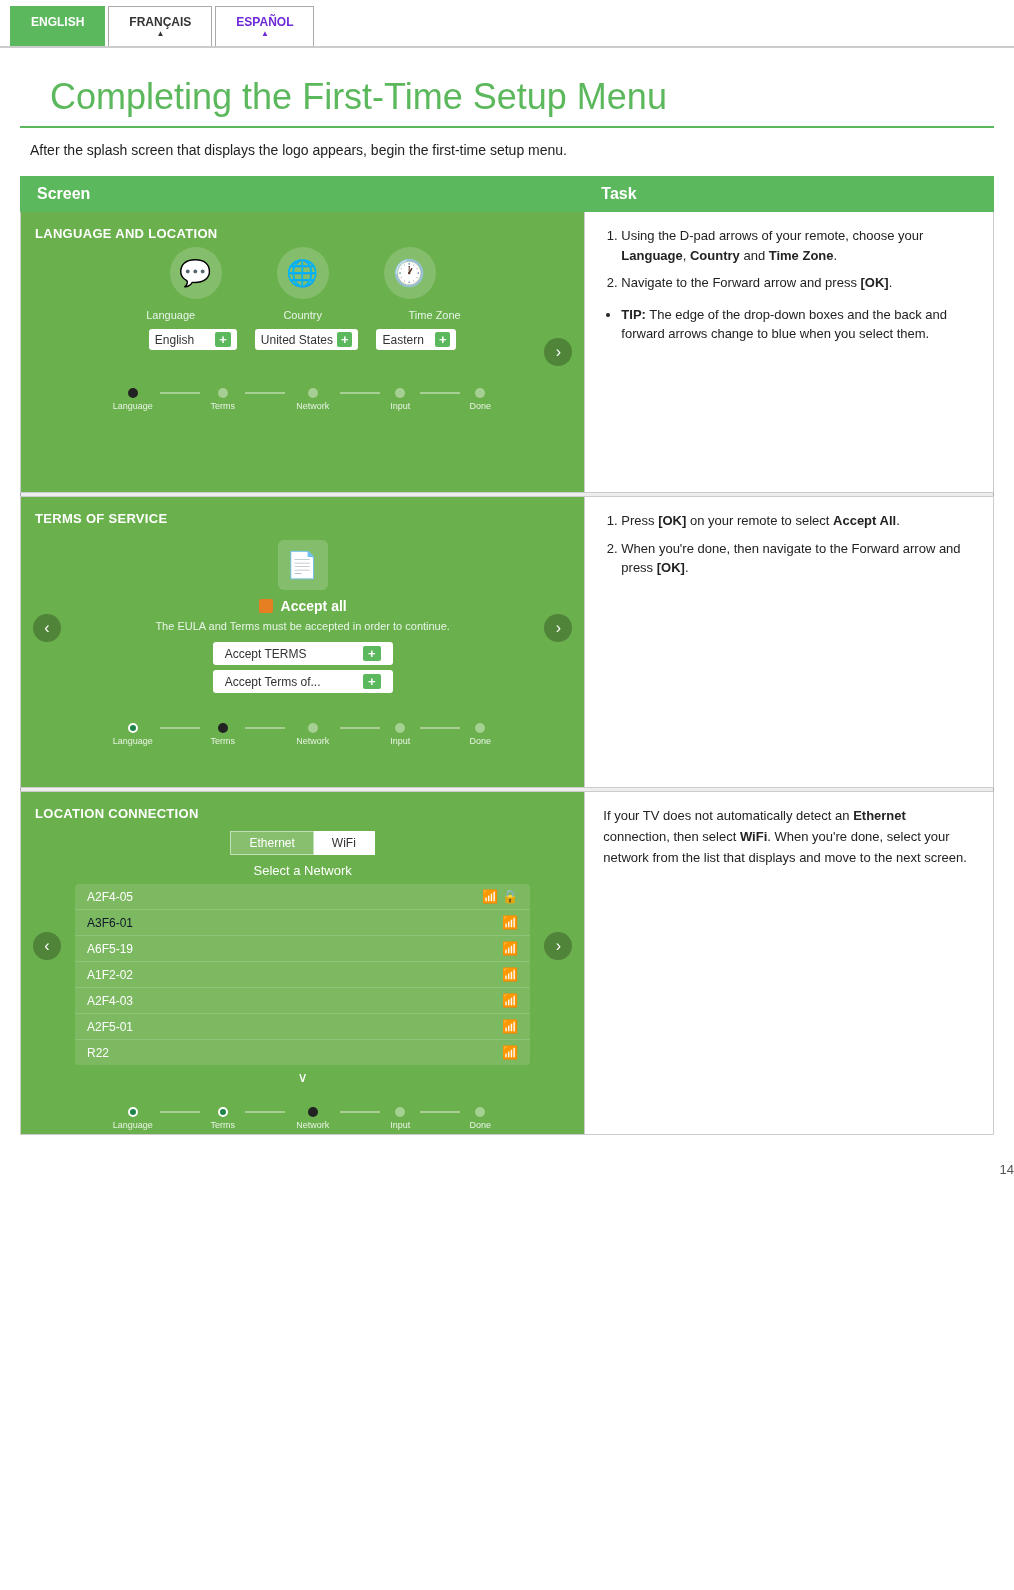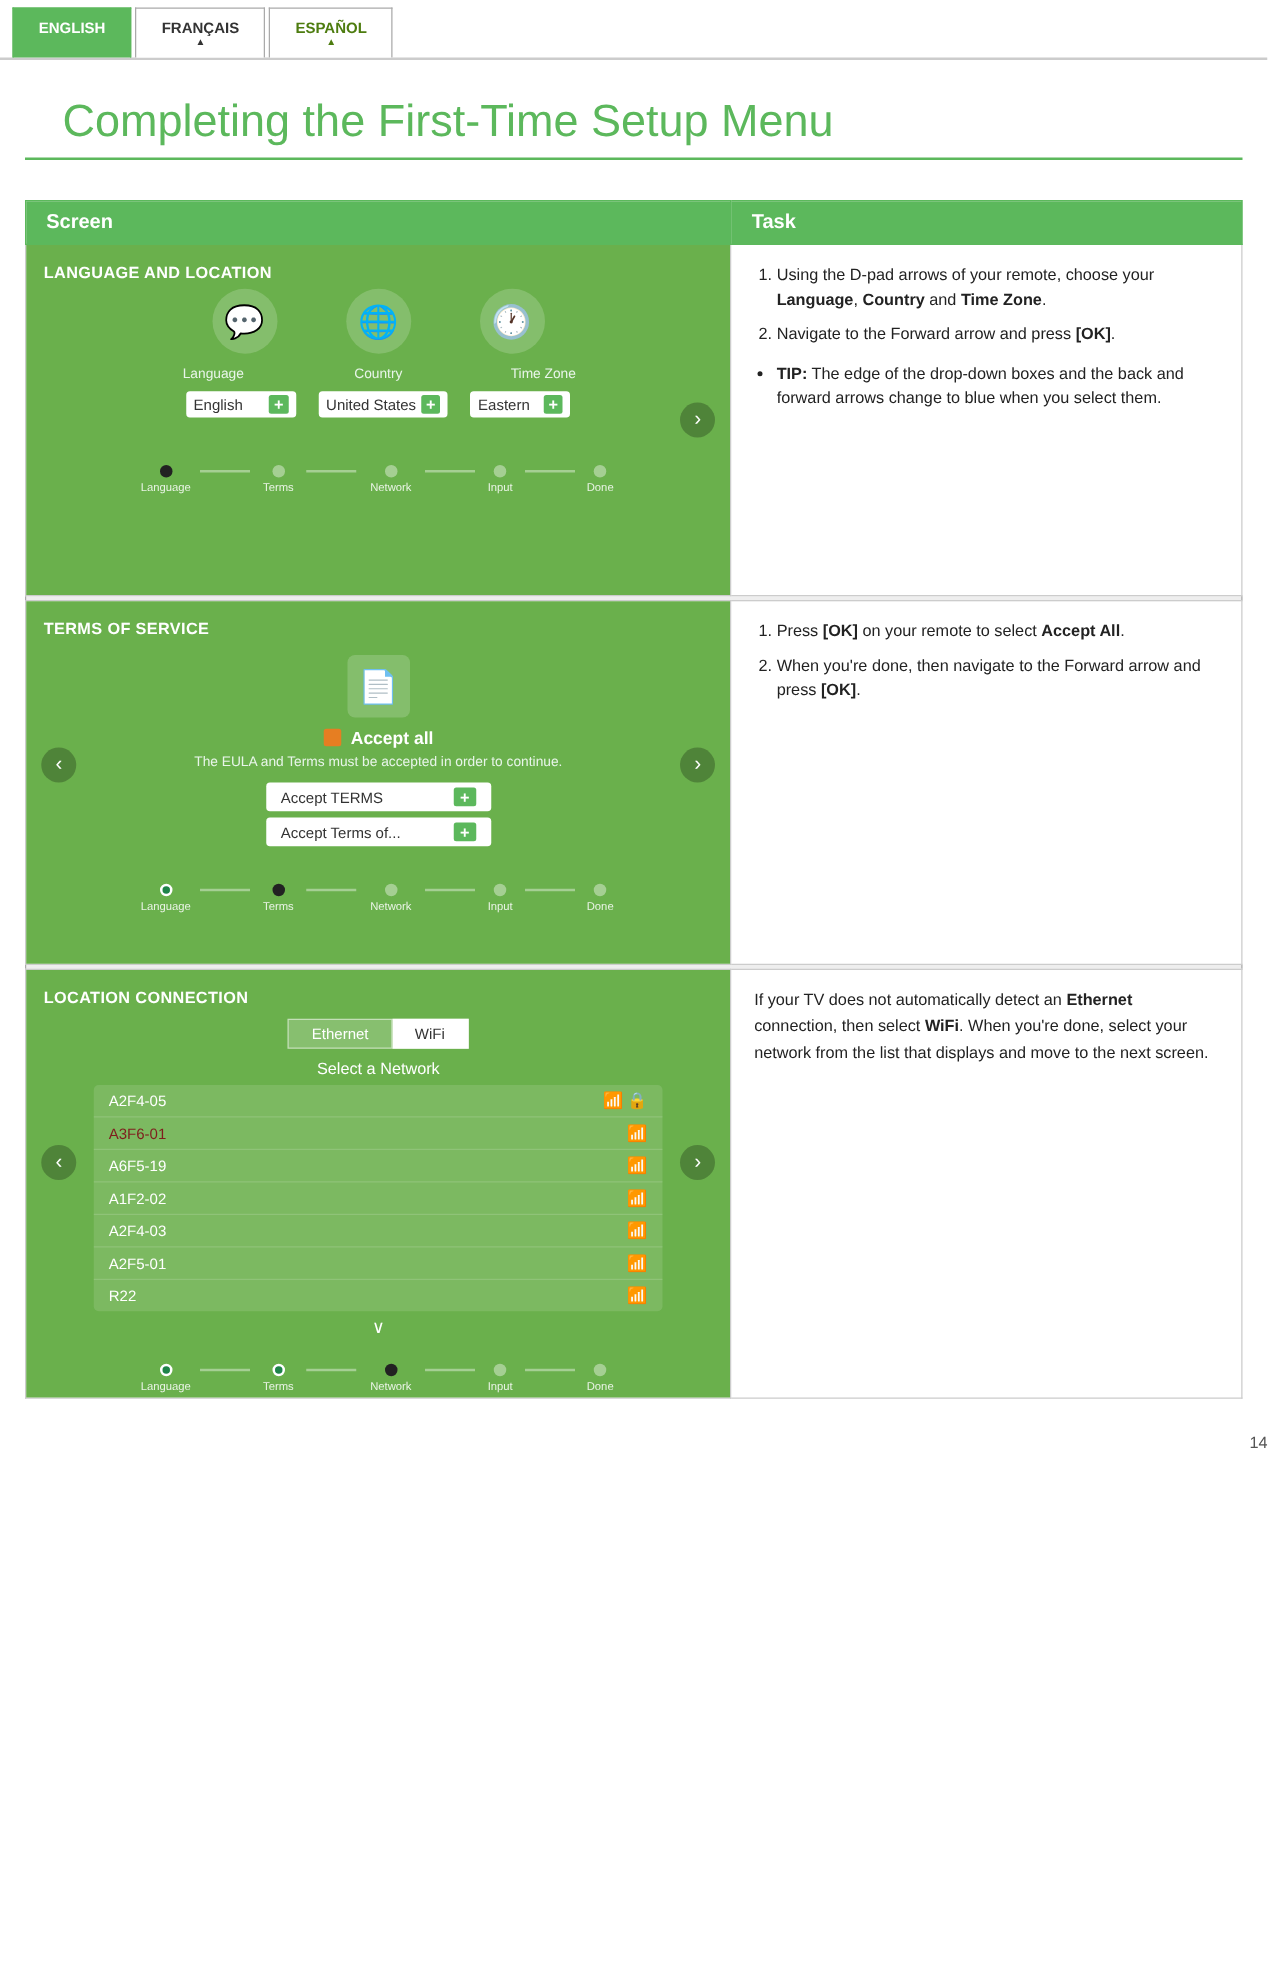--- a/index.html
+++ b/index.html
@@ -9,29 +9,30 @@
 <body>
 
 <div style="display:flex; align-items:stretch; padding: 6px 10px 0 10px; border-bottom: 2px solid #ccc;">
   <div style="background:#5cb85c; color:#fff; padding:8px 20px; font-size:12px; font-weight:bold; border:1px solid #5cb85c; border-bottom:none; margin-right:3px; display:flex; flex-direction:column; align-items:center; cursor:pointer;">
     <span>ENGLISH</span>
   </div>
   <div style="background:#fff; color:#333; padding:8px 20px; font-size:12px; font-weight:bold; border:1px solid #aaa; border-bottom:none; margin-right:3px; display:flex; flex-direction:column; align-items:center; cursor:pointer;">
     <span>FRANÇAIS</span>
     <span style="font-size:8px;">▲</span>
   </div>
-  <div style="background:#fff; color:#4d7c0f; padding:8px 20px; font-size:12px; font-weight:bold; border:1px solid #aaa; border-bottom:none; display:flex; flex-direction:column; align-items:center; cursor:pointer;">
+  <div style="background:#fff; color:#6d28d9; padding:8px 20px; font-size:12px; font-weight:bold; border:1px solid #aaa; border-bottom:none; display:flex; flex-direction:column; align-items:center; cursor:pointer;">
     <span>ESPAÑOL</span>
     <span style="font-size:8px;">▲</span>
   </div>
 </div>
 
 <h1 style="font-size:36px; color:#5cb85c; font-weight:normal; padding:28px 30px 8px 30px; border-bottom:2px solid #5cb85c; margin:0 20px 0 20px;">Completing the First-Time Setup Menu</h1>
 
 <div style="padding:14px 30px 8px 30px;">
+  <p style="font-size:14px;">After the splash screen that displays the logo appears, begin the first-time setup menu.</p>
 </div>
 
 <table style="width:calc(100% - 40px); margin:10px 20px; border-collapse:collapse; border:1px solid #aaa;">
   <thead>
     <tr>
       <th style="background:#5cb85c; color:#fff; font-size:16px; font-weight:bold; padding:8px 16px; text-align:left; border:1px solid #5cb85c; width:58%;">
         <span>Screen</span>
       </th>
       <th style="background:#5cb85c; color:#fff; font-size:16px; font-weight:bold; padding:8px 16px; text-align:left; border:1px solid #5cb85c; width:42%;">
         <span>Task</span>
@@ -220,21 +221,21 @@
             </div>
           </div>
 
           <div style="text-align:center; font-size:13px; color:#fff; margin-bottom:6px;">Select a Network</div>
 
           <div style="background:rgba(255,255,255,0.12); border-radius:4px; margin:0 40px;">
             <div style="display:flex; align-items:center; justify-content:space-between; padding:5px 12px; font-size:12px; color:#fff; border-bottom:1px solid rgba(255,255,255,0.15); cursor:pointer;">
               <span>A2F4-05</span>
               <span style="font-size:13px;">📶 🔒</span>
             </div>
-            <div style="display:flex; align-items:center; justify-content:space-between; padding:5px 12px; font-size:12px; color:#7f1d1d; border-bottom:1px solid rgba(255,255,255,0.15); cursor:pointer;">
+            <div style="display:flex; align-items:center; justify-content:space-between; padding:5px 12px; font-size:12px; color:#0f172a; border-bottom:1px solid rgba(255,255,255,0.15); cursor:pointer;">
               <span>A3F6-01</span>
               <span style="font-size:13px;">📶</span>
             </div>
             <div style="display:flex; align-items:center; justify-content:space-between; padding:5px 12px; font-size:12px; color:#fff; border-bottom:1px solid rgba(255,255,255,0.15); cursor:pointer;">
               <span>A6F5-19</span>
               <span style="font-size:13px;">📶</span>
             </div>
             <div style="display:flex; align-items:center; justify-content:space-between; padding:5px 12px; font-size:12px; color:#fff; border-bottom:1px solid rgba(255,255,255,0.15); cursor:pointer;">
               <span>A1F2-02</span>
               <span style="font-size:13px;">📶</span>

